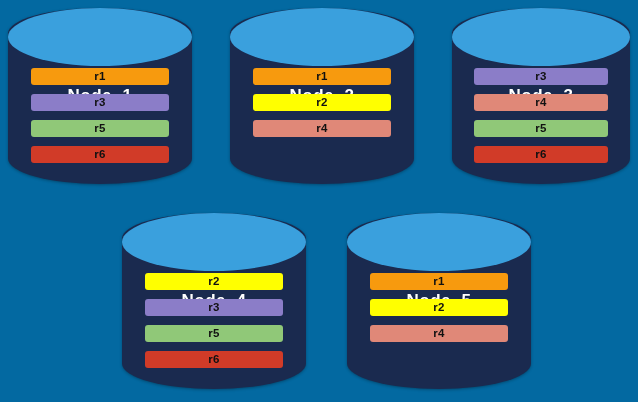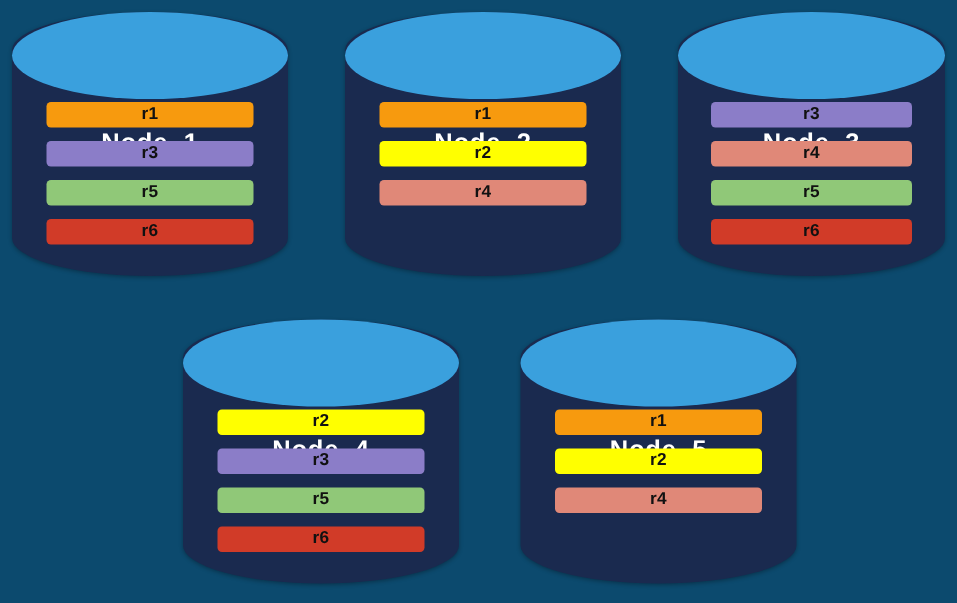--- a/index.html
+++ b/index.html
@@ -90,21 +90,21 @@
     color: #111111;
     font-size: 11.5px;
     font-weight: bold;
     line-height: 1;
     letter-spacing: 0.2px;
   }
 </style>
 </head>
 <body>
 
-<div id="diagram-canvas" style="background: #0c4a6e;">
+<div id="diagram-canvas" style="background: #0369a1;">
     <div class="node" style="left: 8px; top: 8px; width: 184px; height: 176px;">
       <div class="cyl-body" style="background: rgb(26, 42, 79);"></div>
       <div class="cyl-top" style="background: rgb(58, 160, 221);"></div>
       <div class="cyl-top-label" style="color: rgb(255, 255, 255);">Node  1</div>
       <div class="replica-list">
         <div class="replica-bar" style="background: rgb(247, 154, 14);">
           <span class="replica-label" style="color: rgb(17, 17, 17);">r1</span>
         </div>
         <div class="replica-bar" style="background: rgb(139, 125, 200);">
           <span class="replica-label" style="color: rgb(17, 17, 17);">r3</span>

